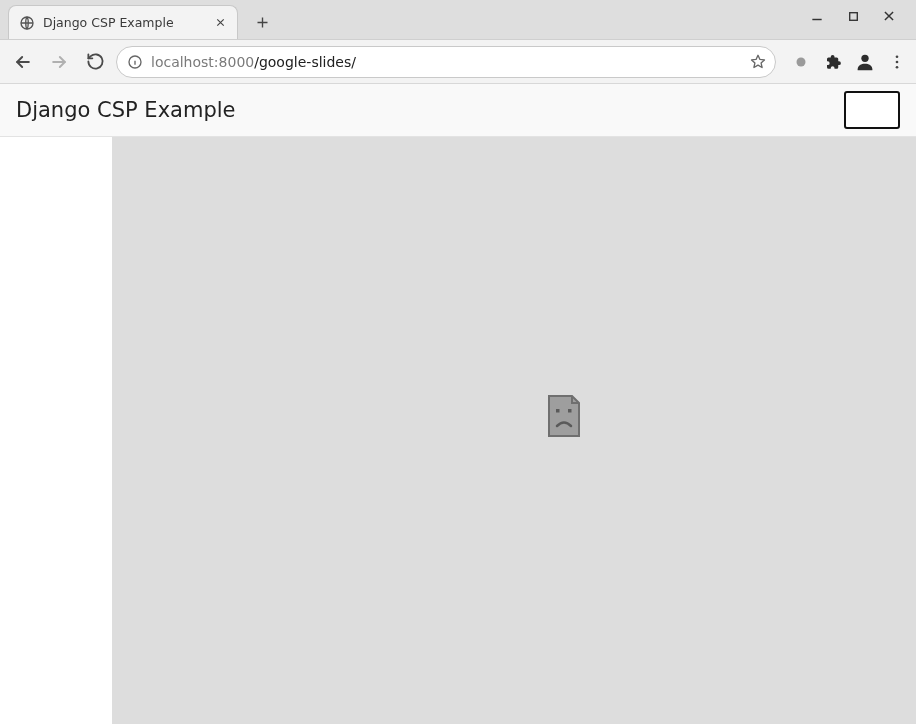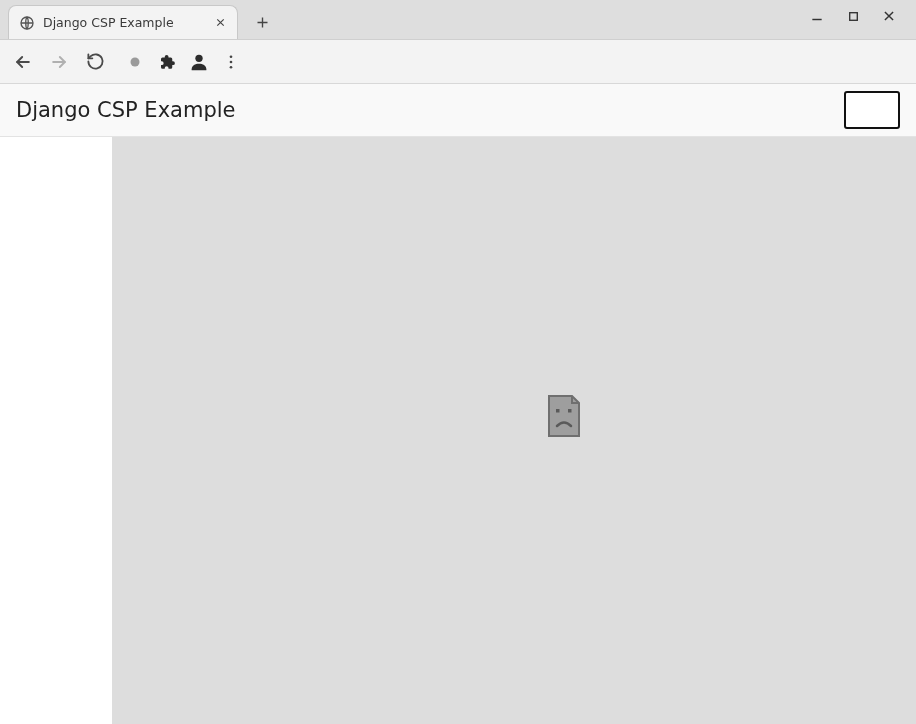--- a/index.html
+++ b/index.html
@@ -186,20 +186,36 @@
         <path d="M13 6l6 6-6 6"></path>
       </svg>
   </div>
   <div class="nav-btn">
     <svg viewBox="0 0 24 24" width="19" height="19" fill="none" stroke="currentColor" stroke-width="2.3" stroke-linecap="round" stroke-linejoin="round">
         <path d="M3 12a9 9 0 1 0 3-6.7L3 8"></path>
         <path d="M3 3v5h5"></path>
       </svg>
   </div>
 
+  <div class="omnibox">
+    <span class="site-info">
+      <svg viewBox="0 0 24 24" width="16" height="16" fill="none" stroke="currentColor" stroke-width="2">
+          <circle cx="12" cy="12" r="9"></circle>
+          <path d="M12 10v6M12 7.2v.1"></path>
+        </svg>
+    </span>
+    <span class="url">
+      <span class="host-sub">localhost</span><span class="host-sub">:8000</span><span>/google-slides/</span>
+    </span>
+    <span class="star">
+      <svg viewBox="0 0 24 24" width="18" height="18" fill="none" stroke="currentColor" stroke-width="1.8" stroke-linejoin="round">
+          <path d="M12 3l2.6 5.6 6 .6-4.5 4.1 1.3 6-5.4-3.1-5.4 3.1 1.3-6L3.4 9.2l6-.6z"></path>
+        </svg>
+    </span>
+  </div>
 
   <div class="ext-icons">
     <div class="ext-icon">
       <svg viewBox="0 0 24 24" width="18" height="18">
           <circle cx="12" cy="12" r="6" fill="#9a9a9a"></circle>
         </svg>
     </div>
     <div class="ext-icon">
       <svg viewBox="0 0 24 24" width="18" height="18" fill="#2c2c2c">
           <path d="M20 11h-1V8a2 2 0 0 0-2-2h-3V5a2.5 2.5 0 0 0-5 0v1H6a2 2 0 0 0-2 2v3h1a2.5 2.5 0 0 1 0 5H4v3a2 2 0 0 0 2 2h3v-1a2.5 2.5 0 0 1 5 0v1h3a2 2 0 0 0 2-2v-3h1a2.5 2.5 0 0 0 0-5z"></path>

